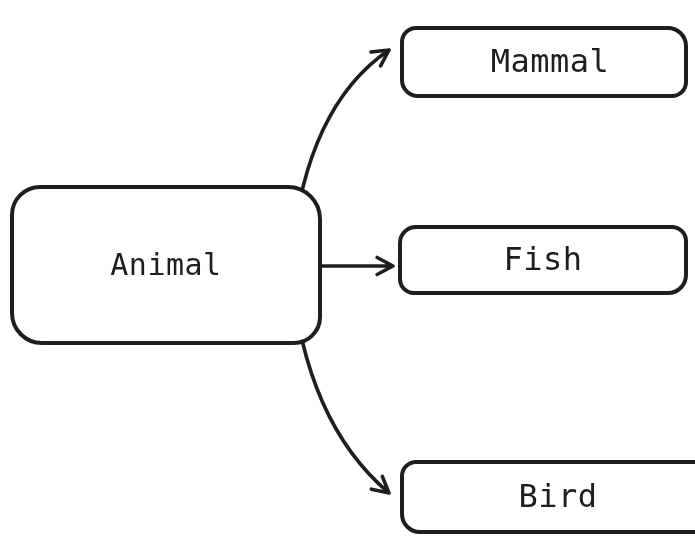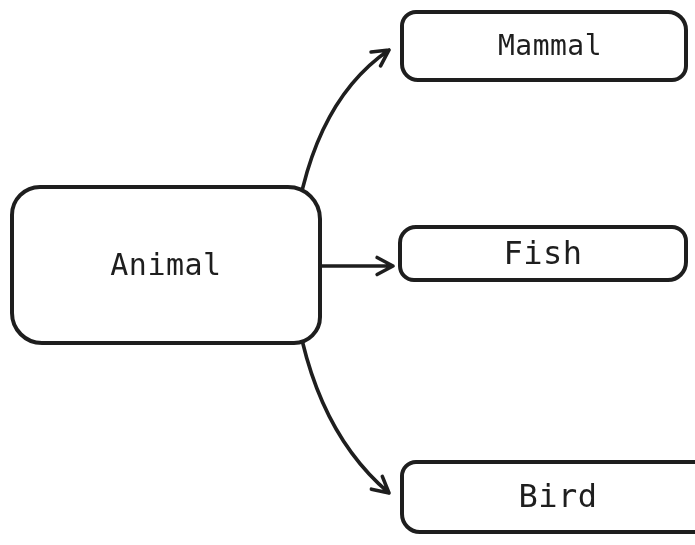--- a/index.html
+++ b/index.html
@@ -44,32 +44,32 @@
     left: 10px;
     top: 185px;
     width: 312px;
     height: 160px;
     border-radius: 30px 34px 28px 32px;
     font-size: 30px;
   }
   
   .node-mammal {
     left: 400px;
-    top: 10px;
+    top: 26px;
     width: 288px;
     height: 72px;
     border-radius: 16px 20px 16px 18px;
-    font-size: 28px;
+    font-size: 32px;
     padding-left: 12px;
   }
   .node-fish {
     left: 398px;
     top: 225px;
     width: 290px;
-    height: 57px;
+    height: 70px;
     border-radius: 18px 16px 20px 16px;
     font-size: 32px;
   }
   .node-bird {
     left: 400px;
     top: 460px;
     width: 316px;
     height: 74px;
     border-radius: 16px 18px 16px 20px;
     font-size: 32px;

